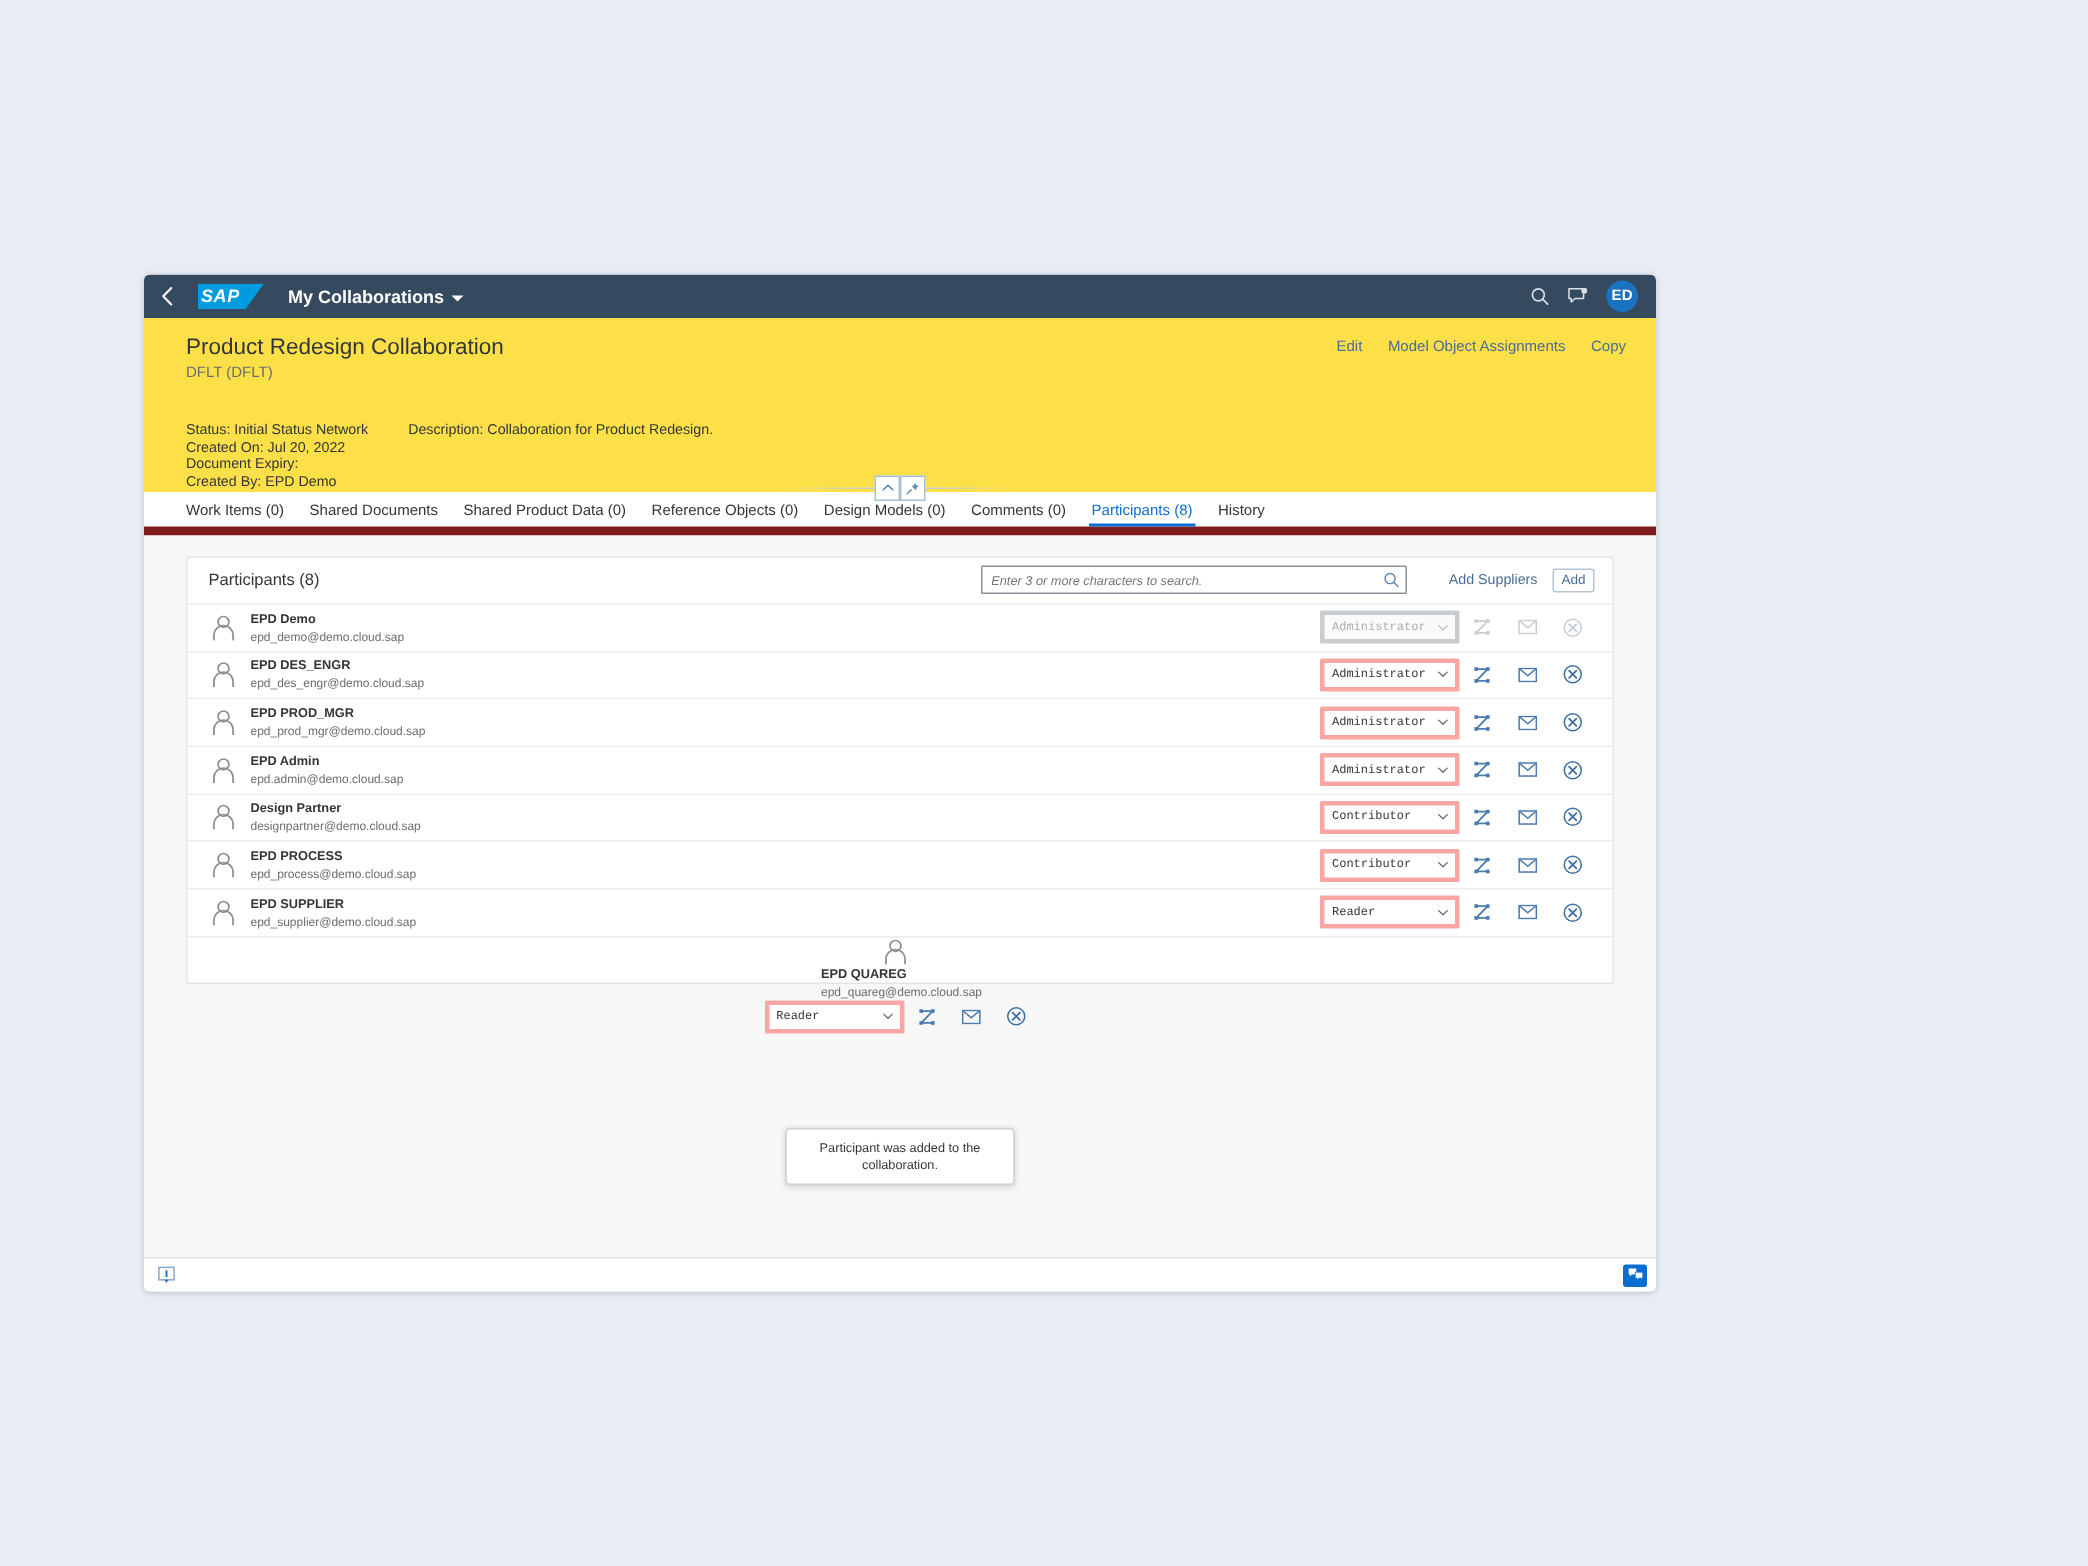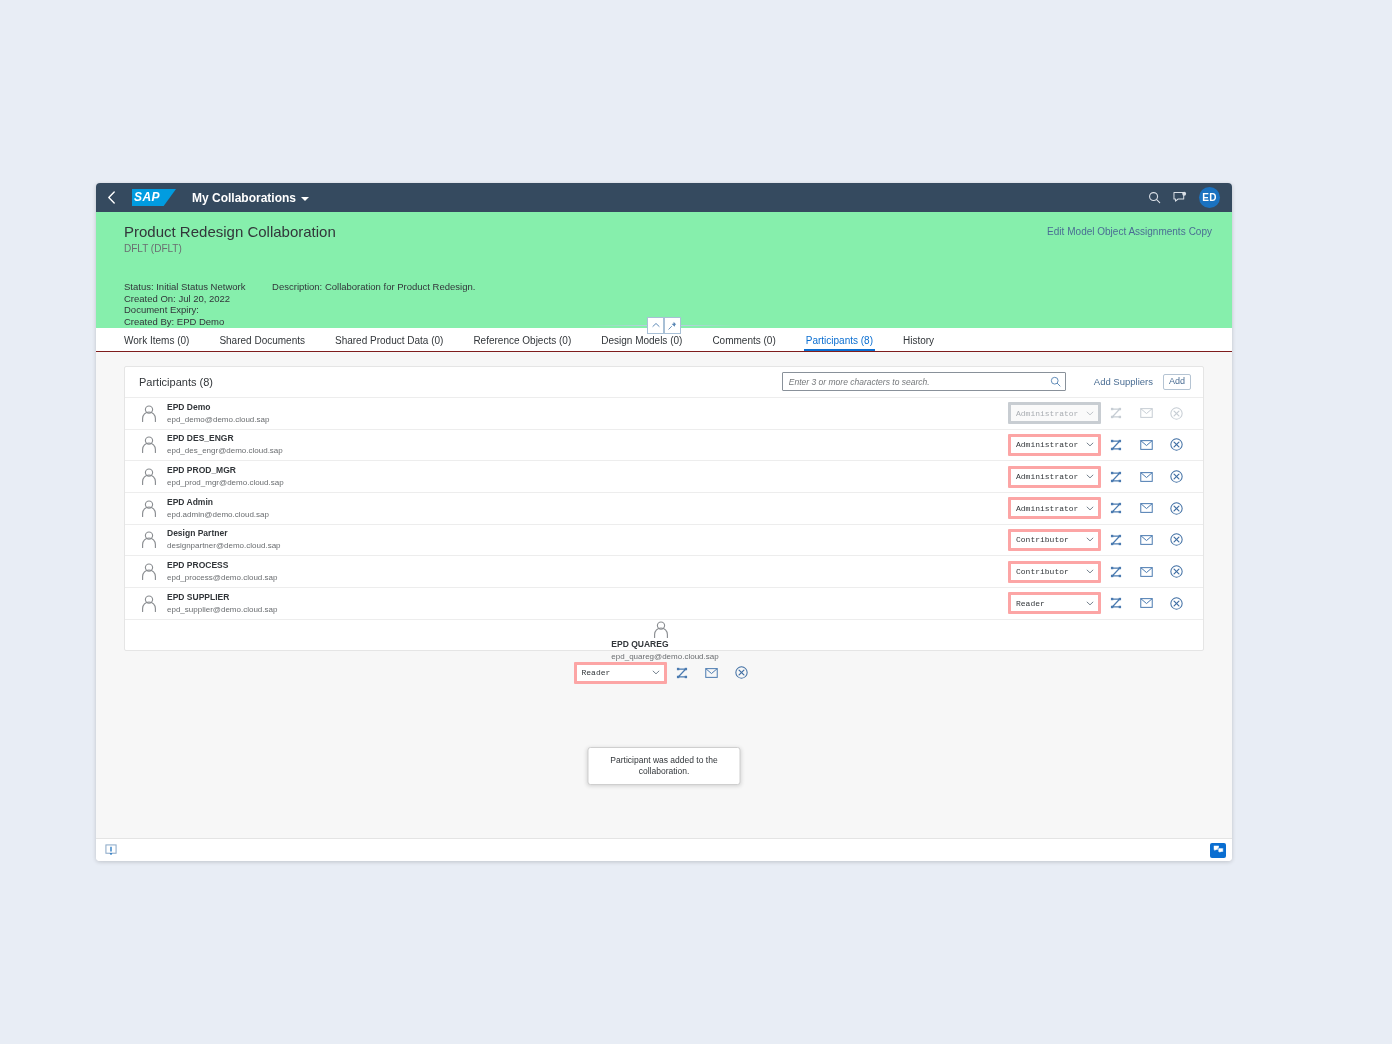--- a/index.html
+++ b/index.html
@@ -13,21 +13,21 @@
     font-family: "Liberation Sans", sans-serif;
     -webkit-font-smoothing: antialiased;
     overflow: hidden;
   }
 
   
   #app-shell {
     position: absolute;
     left: 96px;
     top: 183px;
-    width: 1136px;
+    width: 1008px;
     height: 678px;
     background: #ffffff;
     border-radius: 4px;
     box-shadow: 0 1px 4px rgba(0,0,0,0.18);
     display: flex;
     flex-direction: column;
     overflow: hidden;
   }
 
   
@@ -111,21 +111,21 @@
     display: flex;
     align-items: center;
     justify-content: center;
     margin-left: 6px;
     cursor: pointer;
     letter-spacing: 0.3px;
   }
 
   
   .obj-header {
-    background: #86efac;
+    background: #fde047;
     padding: 10px 20px 0 28px;
     position: relative;
     flex: none;
   }
   .obj-title-row {
     display: flex;
     align-items: flex-start;
     justify-content: space-between;
   }
   .obj-title {
@@ -134,21 +134,21 @@
     font-weight: 400;
     line-height: 19px;
   }
   .obj-subtitle {
     font-size: 10px;
     color: #6a6d70;
     margin-top: 2px;
   }
   .obj-actions {
     display: flex;
-    gap: 3px;
+    gap: 17px;
     align-items: center;
     padding-top: 4px;
   }
   .obj-action {
     font-size: 10px;
     color: #4a6d93;
     cursor: pointer;
     white-space: nowrap;
   }
   .obj-meta {
@@ -190,23 +190,23 @@
     justify-content: center;
     pointer-events: auto;
     cursor: pointer;
   }
   .toggle-btn:first-of-type { border-right: none; }
 
   
   .tabbar {
     display: flex;
     align-items: flex-end;
-    gap: 13px;
+    gap: 0;
     padding: 0 28px;
-    border-bottom: 1px solid #7f1d1d;
+    border-bottom: 6px solid #7f1d1d;
     background: #ffffff;
     height: 23px;
     flex: none;
   }
   .tab {
     font-size: 10px;
     color: #32363a;
     padding: 0 17px 5px 0;
     cursor: pointer;
     white-space: nowrap;

